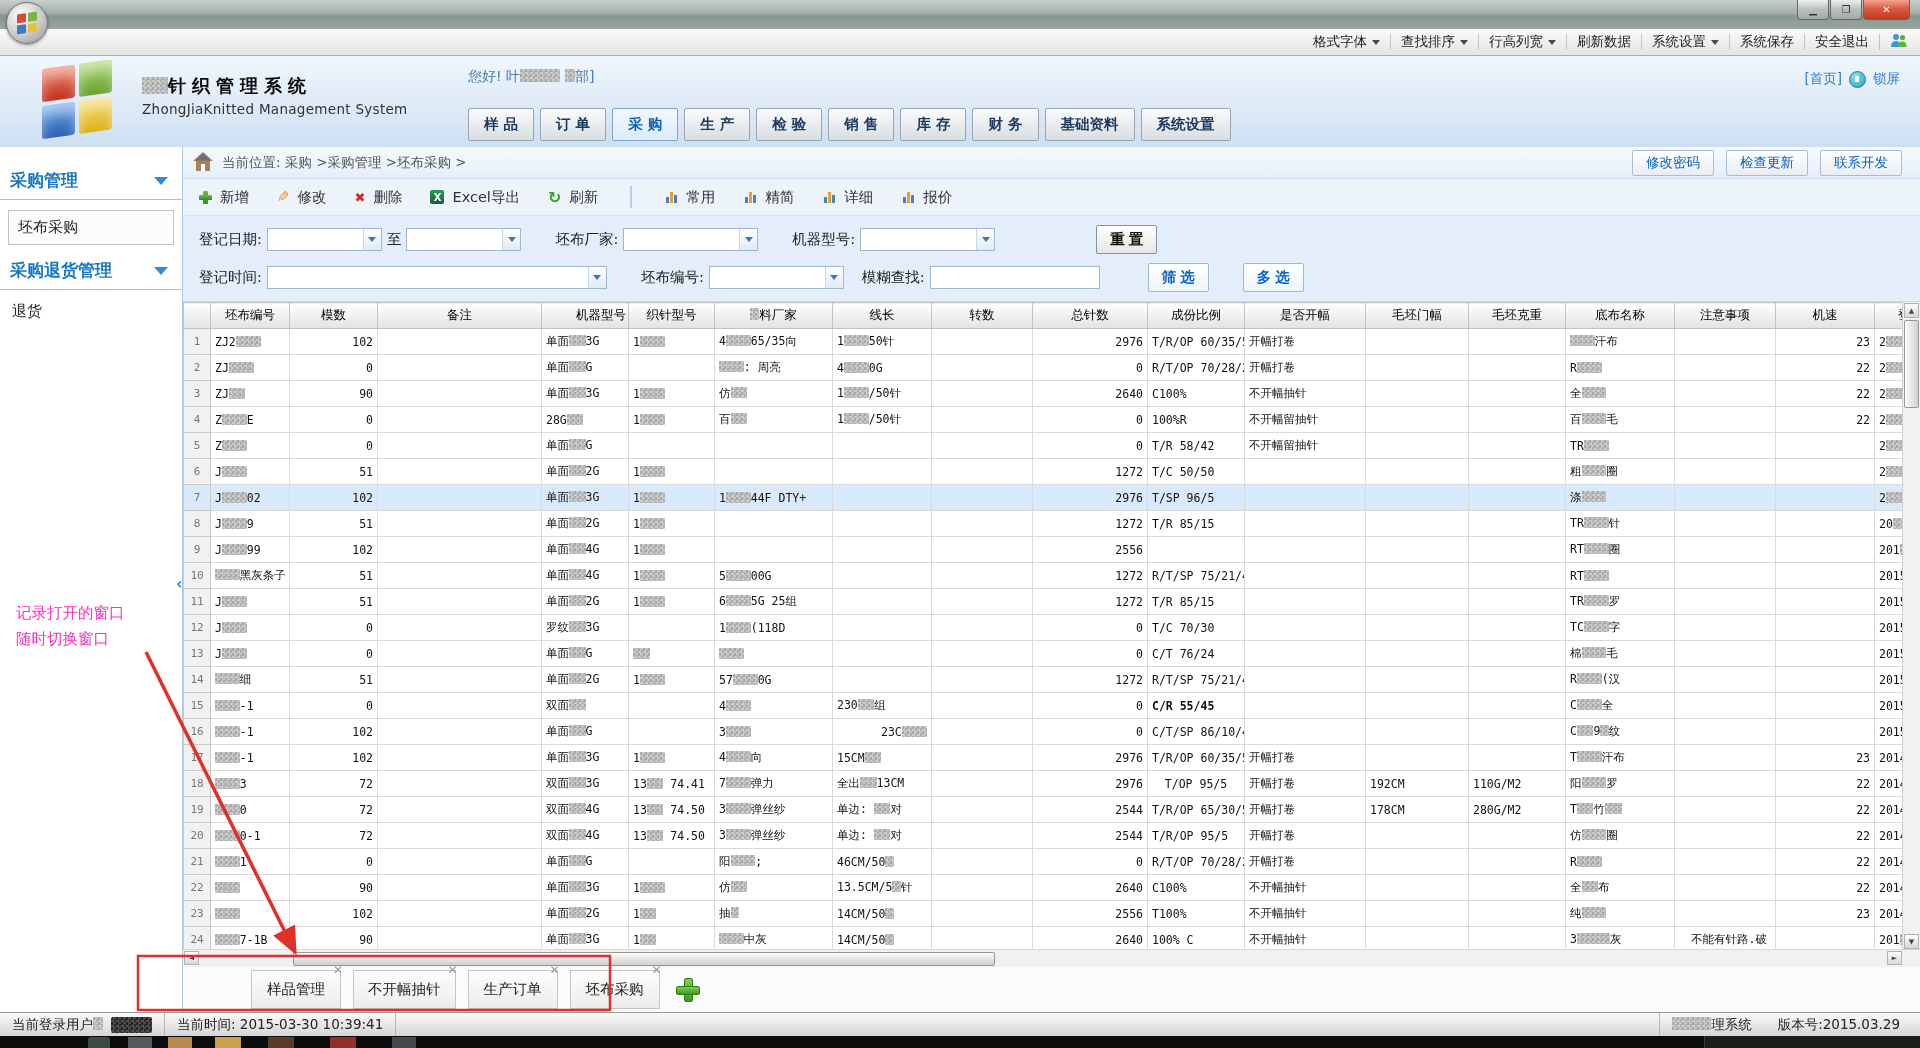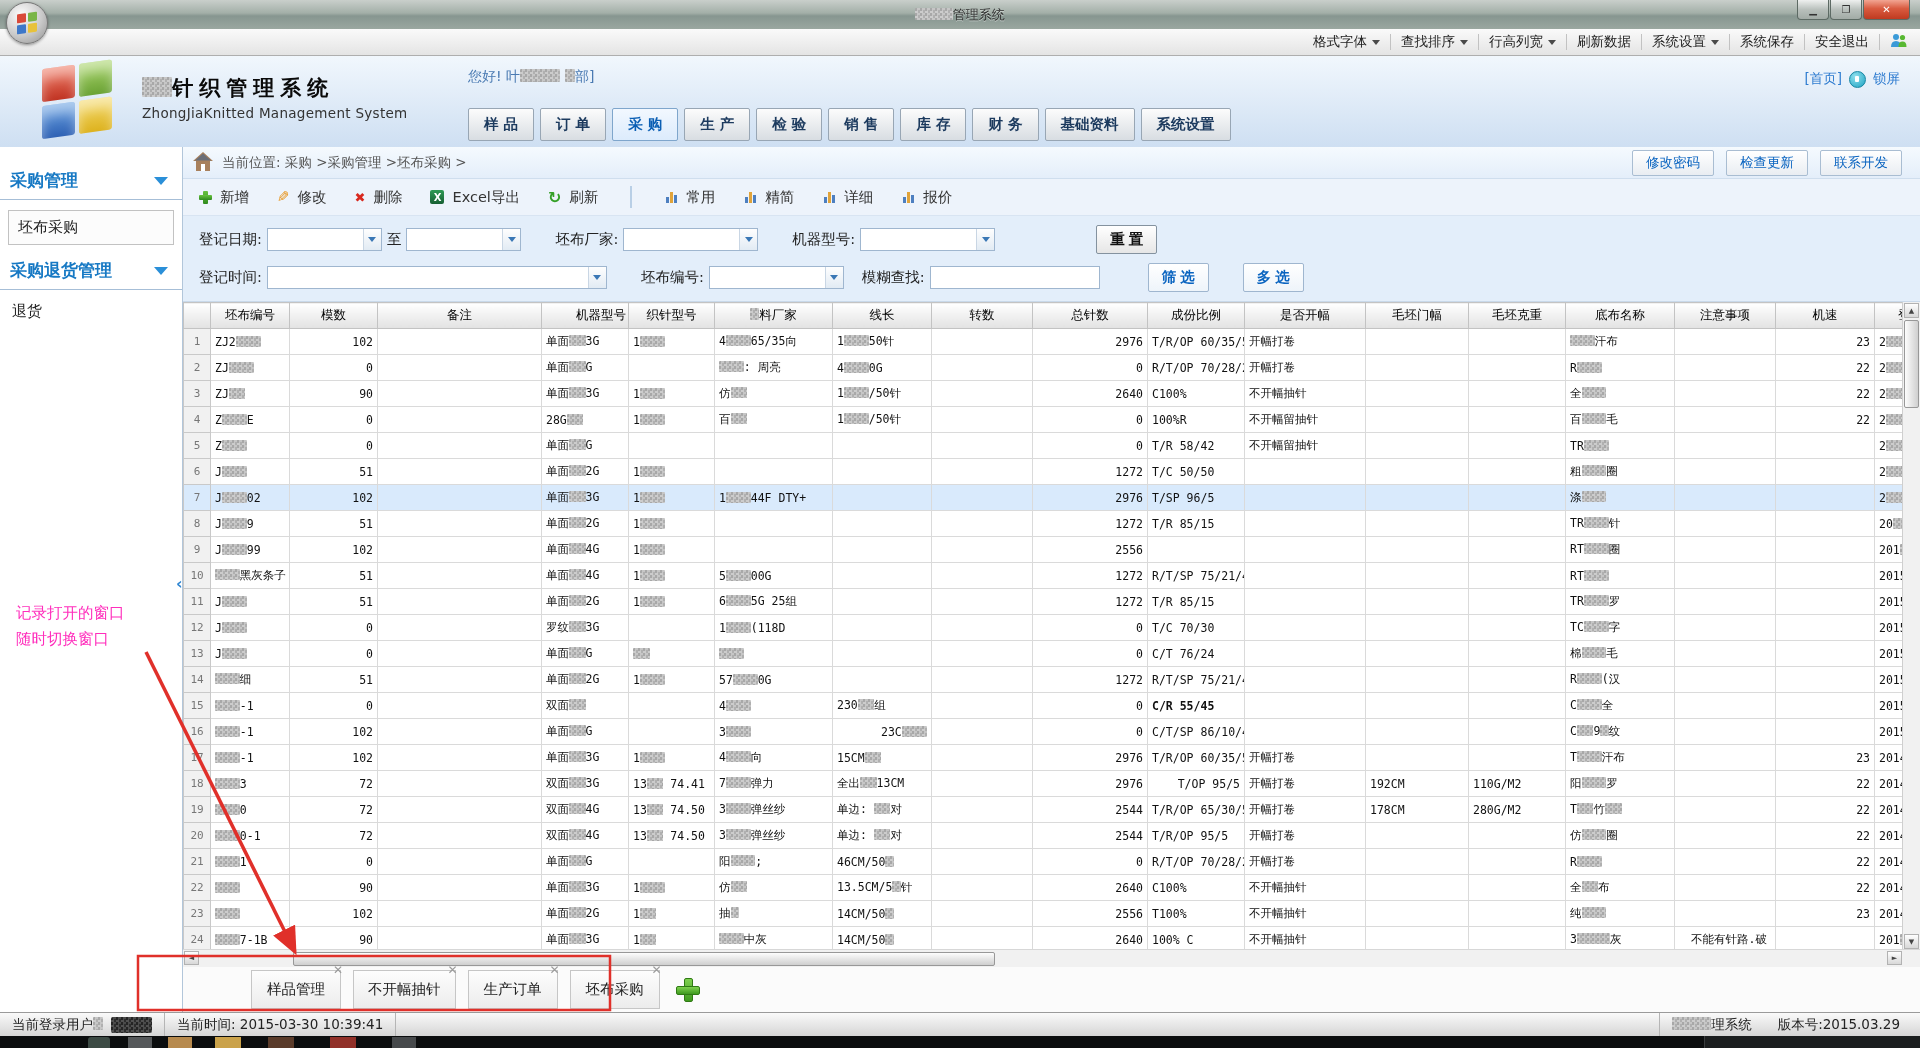--- a/index.html
+++ b/index.html
@@ -39,21 +39,21 @@
   .header{position:absolute;top:56px;left:0;width:100%;height:91px;
     background:linear-gradient(#f1f7fd,#cedff2);border-bottom:1px solid #b7cde4;}
   .logo{position:absolute;left:42px;top:8px;width:74px;height:74px;display:grid;
     grid-template-columns:33px 33px;grid-template-rows:33px 33px;gap:4px;transform:skewY(-8deg);}
   .logo i{border-radius:3px;box-shadow:inset 0 10px 12px rgba(255,255,255,.45);}
   .logo i:nth-child(1){background:linear-gradient(#ef7d68,#c03322);}
   .logo i:nth-child(2){background:linear-gradient(#a8d46a,#6aa234);}
   .logo i:nth-child(3){background:linear-gradient(#6aa2e2,#2e61b4);}
   .logo i:nth-child(4){background:linear-gradient(#f4d96a,#ddb21e);}
   .brand{position:absolute;left:142px;top:18px;}
-  .brand-title{font-family:Liberation Serif, serif;font-weight:bold;font-size:21px;
+  .brand-title{font-family:Liberation Serif, serif;font-weight:bold;font-size:18px;
     letter-spacing:6px;color:#0a0a0a;}
   .brand-sub{font-size:13.5px;color:#333;margin-top:3px;letter-spacing:.3px;}
   .greeting{position:absolute;left:468px;top:12px;font-size:14px;color:#4a7ab2;}
   .home-lock{position:absolute;right:20px;top:14px;display:flex;align-items:center;gap:7px;font-size:13.5px;color:#2f7cd0;}
   .lockdot{width:15px;height:15px;border-radius:50%;background:radial-gradient(circle at 35% 30%,#8fe0ee,#1fa3c2);
     border:1px solid #1686a2;display:inline-block;position:relative;}
   .lockdot::after{content:"";position:absolute;left:5px;top:4px;width:4px;height:6px;background:#fff;border-radius:1px;}
   .nav-tabs{position:absolute;left:468px;bottom:6px;display:flex;gap:6px;}
   .nav-tab{padding:6px 15px;font-size:14.5px;font-weight:bold;color:#1c3a5e;border:1px solid #98a6b4;
     background:linear-gradient(#fcfcfc,#d8dde2);border-radius:2px;white-space:nowrap;}
@@ -161,21 +161,20 @@
   .tray{position:absolute;right:0;top:0;width:215px;height:12px;background:#1b1e1f;border-left:1px solid #3a3d3e;}
 
   .overlay{position:absolute;left:0;top:0;width:1920px;height:1048px;pointer-events:none;z-index:40;}
 </style>
 </head>
 <body>
 
 <div id="app">
 
   <div class="titlebar">
-    <div class="win-title"><span class="censor" style="width:2.88em"></span>管理系统</div>
     <div class="win-btns">
       <div class="wbtn">▁</div>
       <div class="wbtn">❐</div>
       <div class="wbtn close">✕</div>
     </div>
   </div>
   <div class="appicon">
     <span class="minilogo">
         <i></i>
         <i></i>
@@ -746,21 +745,21 @@
                   <td class="rn">18</td>
                   <td style="text-align: left;"><span class="censor" style="width:2.16em"></span>3</td>
                   <td style="text-align: right;">72</td>
                   <td style="text-align: left;"></td>
                   <td style="text-align: left;">双面<span class="censor" style="width:1.44em"></span>3G</td>
                   <td style="text-align: left;">13<span class="censor" style="width:1.44em"></span> 74.41</td>
                   <td style="text-align: left;">7<span class="censor" style="width:2.16em"></span>弹力</td>
                   <td style="text-align: left;">全出<span class="censor" style="width:1.44em"></span>13CM</td>
                   <td style="text-align: right;"></td>
                   <td style="text-align: right;">2976</td>
-                  <td style="text-align: right;">T/OP 95/5</td>
+                  <td style="text-align: center;">T/OP 95/5</td>
                   <td style="text-align: left;">开幅打卷</td>
                   <td style="text-align: left;">192CM</td>
                   <td style="text-align: left;">110G/M2</td>
                   <td style="text-align: left;">阳<span class="censor" style="width:2.16em"></span>罗</td>
                   <td style="text-align: left;"></td>
                   <td style="text-align: right;">22</td>
                   <td style="text-align: left;">2014-0</td>
                 </tr>
                 <tr>
                   <td class="rn">19</td>

